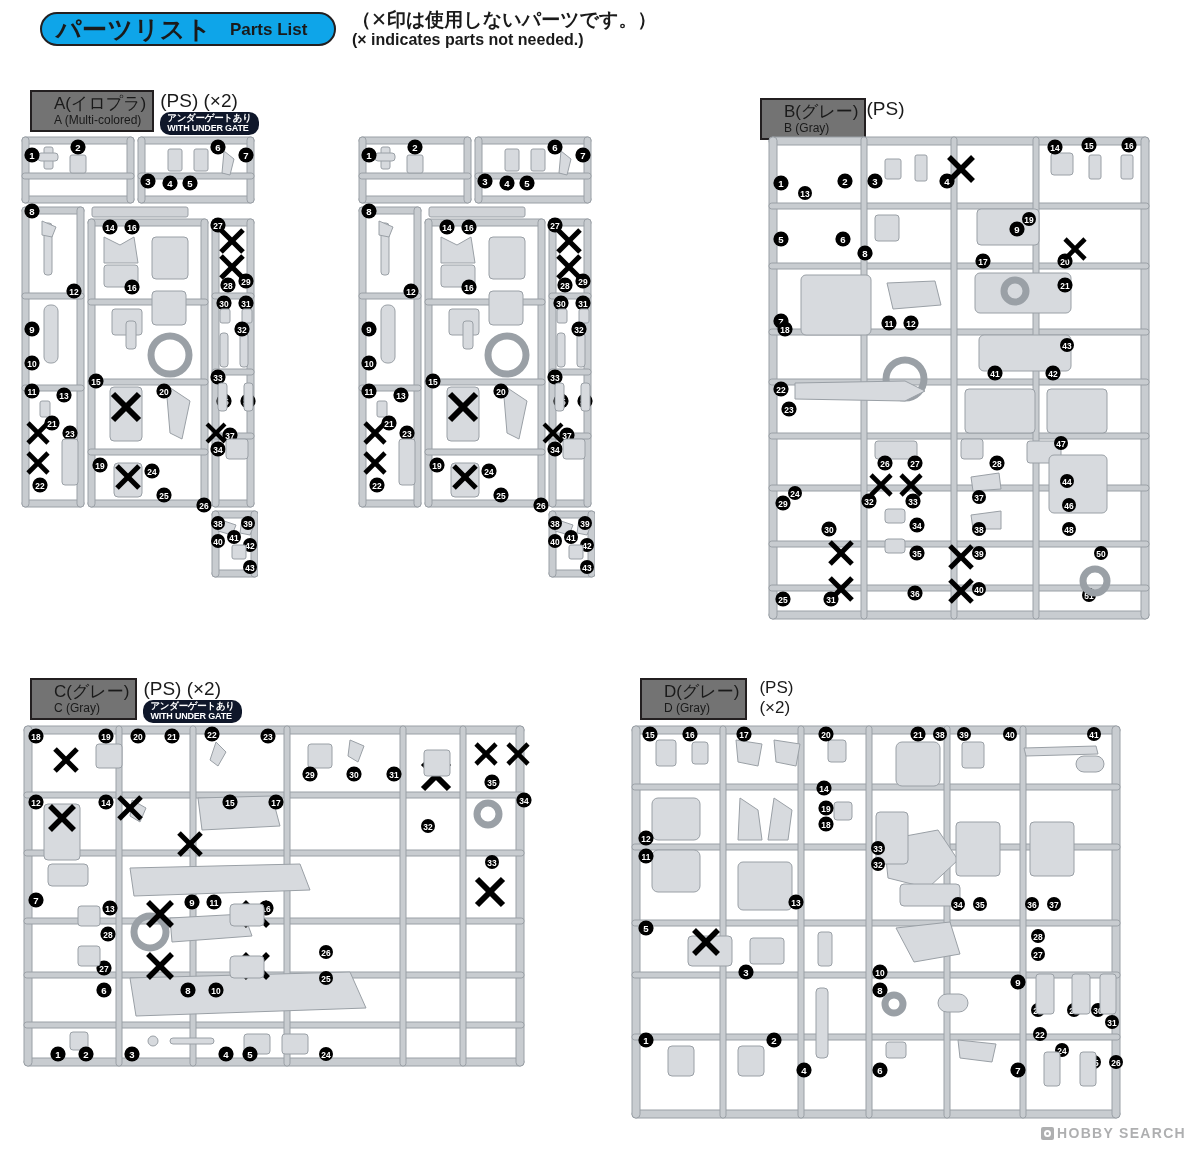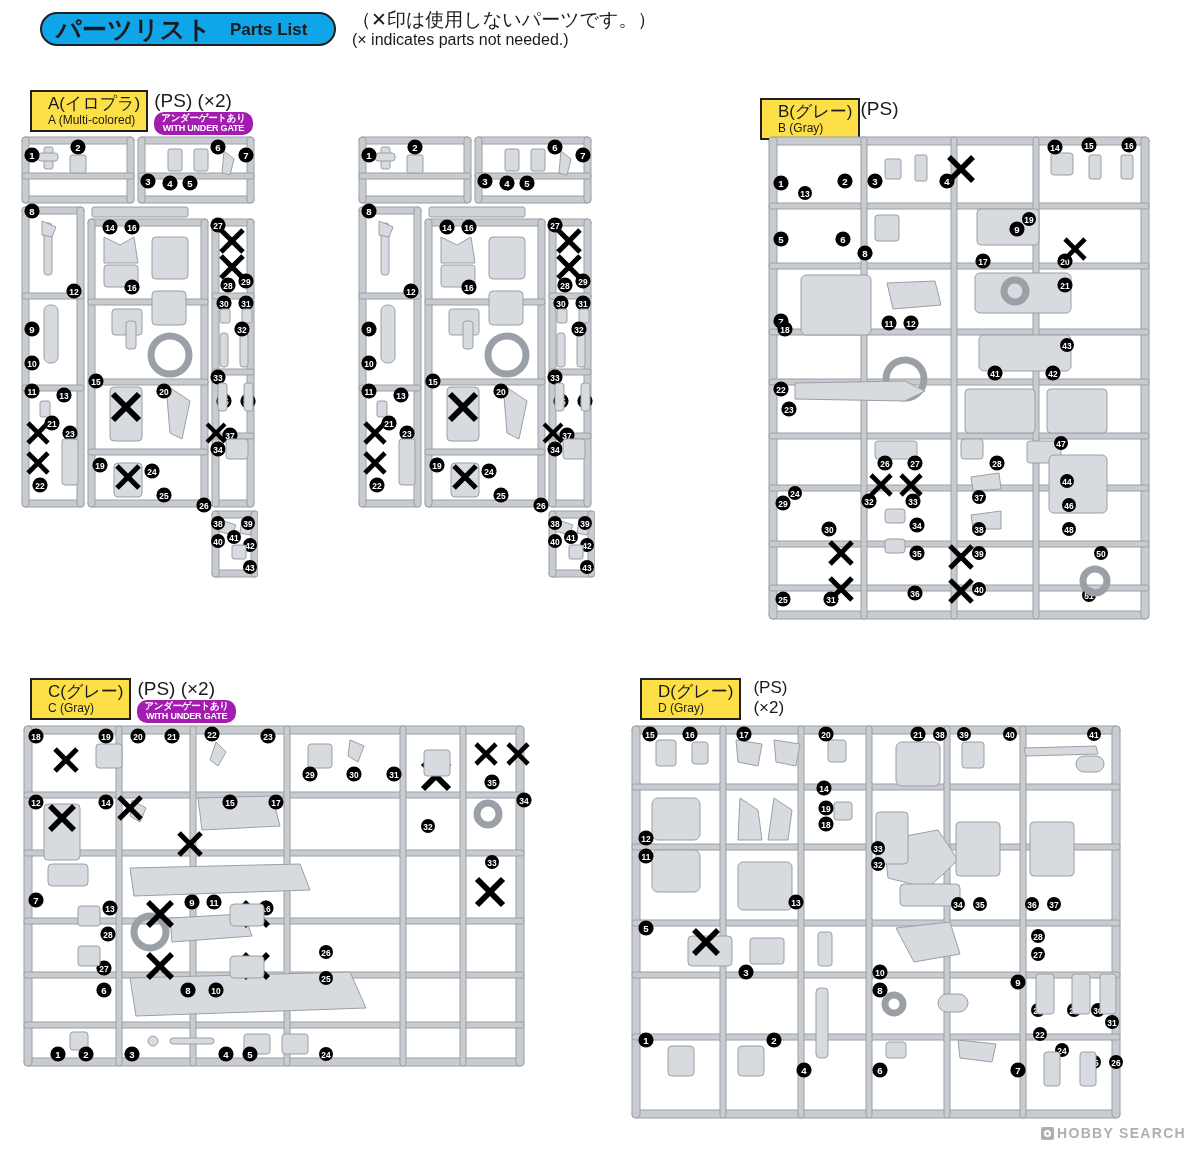--- a/index.html
+++ b/index.html
@@ -11,37 +11,37 @@
   }
   
   #header{position:absolute;left:0;top:0;width:1200px;height:78px;}
   #title-pill{
     position:absolute;left:40px;top:12px;width:296px;height:34px;
     border:2px solid #231f20;border-radius:17px;background:#0ea5e9;
     display:flex;align-items:center;box-sizing:border-box;padding-left:14px;
   }
   #title-jp{font-size:25px;font-weight:bold;letter-spacing:.5px;line-height:1;}
   #title-en{font-size:17px;font-weight:bold;margin-left:18px;line-height:1;}
-  #note{position:absolute;left:352px;top:10px;width:430px;}
+  #note{position:absolute;left:352px;top:10px;width:430px;font-weight:bold;}
   #note-jp{font-size:19px;line-height:20px;white-space:nowrap;}
   #note-en{font-size:16px;line-height:20px;white-space:nowrap;}
 
   
   .sec-head{position:absolute;}
   .code-box{
-    border:2px solid #231f20;background:#fde047;display:inline-block;
-    padding:2px 6px 3px 16px;box-sizing:border-box;vertical-align:top;
+    border:2px solid #231f20;background:#737373;display:inline-block;
+    padding:2px 6px 3px 22px;box-sizing:border-box;vertical-align:top;
   }
   .code-jp{font-size:17px;line-height:19px;white-space:nowrap;}
   .code-en{font-size:12px;line-height:14px;white-space:nowrap;}
   .mat{font-size:19px;line-height:21px;white-space:nowrap;}
   .mat2{font-size:17px;line-height:20px;white-space:nowrap;}
   .ug-badge{
-    background:#a21caf;color:#fff;border-radius:10px;
-    padding:1px 7px 2px 7px;display:inline-block;text-align:center;
+    background:#0f172a;color:#fff;border-radius:10px;
+    padding:1px 7px 2px 7px;display:inline-block;text-align:left;
   }
   .ug-jp{font-size:9.5px;font-weight:bold;line-height:10px;letter-spacing:-.3px;white-space:nowrap;}
   .ug-en{font-size:9px;font-weight:bold;line-height:10px;letter-spacing:-.2px;white-space:nowrap;}
 
   
   .sprue{position:absolute;}
   .sprue svg{display:block;}
 
   
   #footer{position:absolute;right:14px;bottom:8px;display:flex;align-items:center;gap:3px;opacity:.55;}

